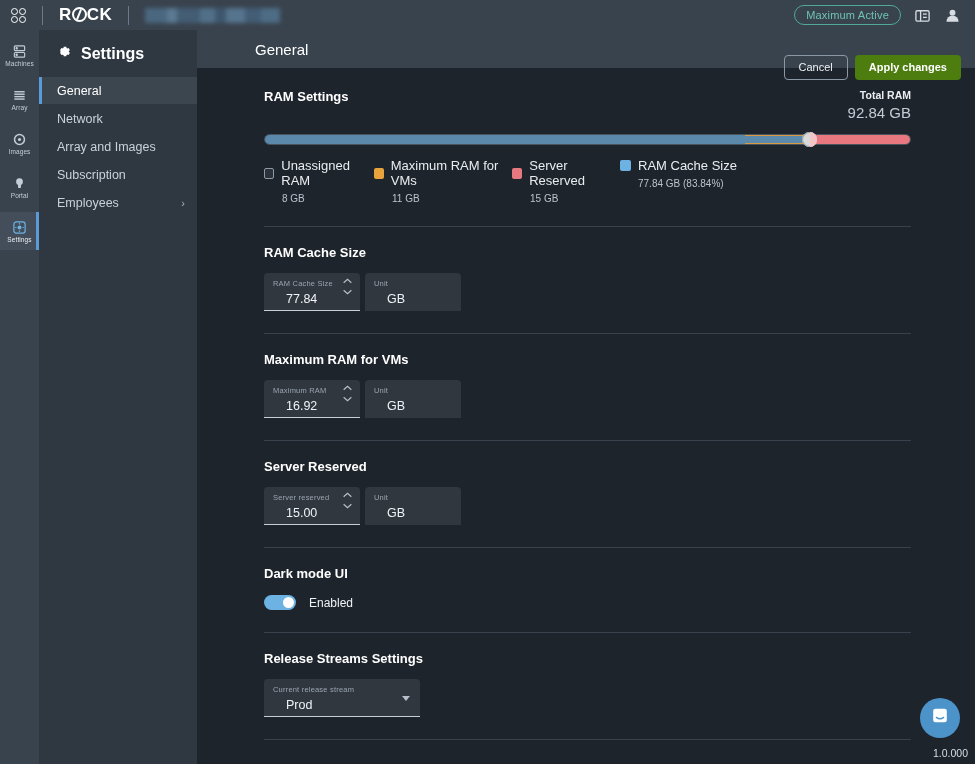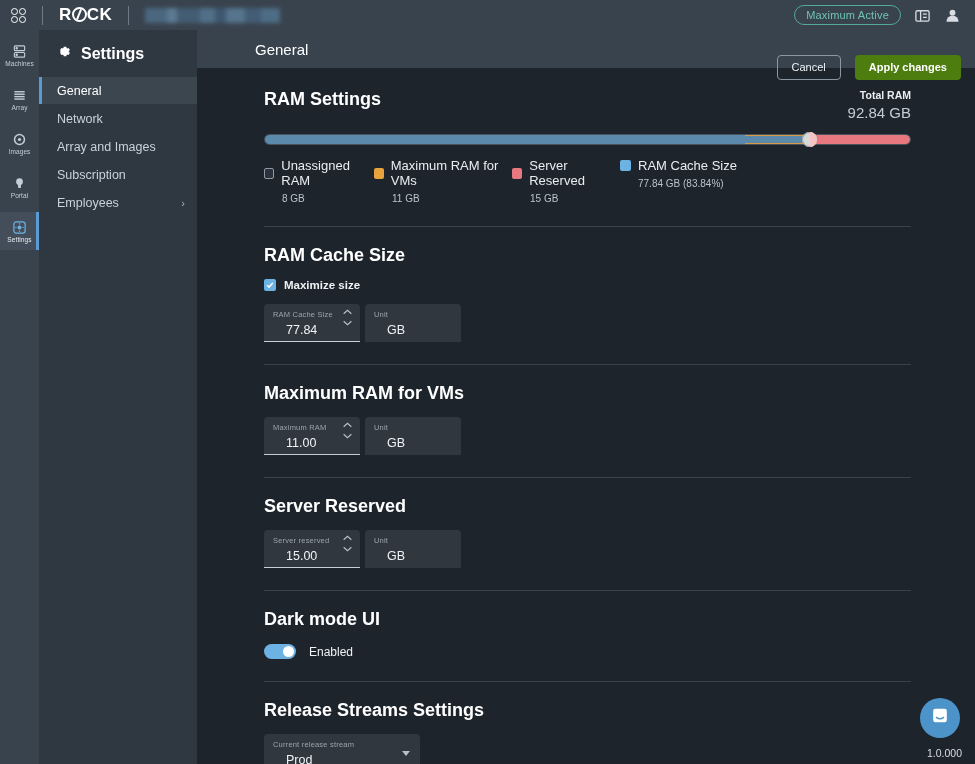--- a/index.html
+++ b/index.html
@@ -103,31 +103,31 @@
   
   .content {
     position: absolute; left: 197px; top: 30px; width: 778px; height: 734px;
     background: #1e242c;
   }
   .content-head {
     height: 38px; background: #39434e; display: flex; align-items: center;
     padding: 0 14px 0 58px;
   }
   .page-title { font-size: 15px; color: #fff; font-weight: normal; }
-  .head-actions { margin-left: auto; display: flex; gap: 14px; margin-top: 36px; }
+  .head-actions { margin-left: auto; display: flex; gap: 7px; margin-top: 36px; }
   .btn {
     font-family: "Liberation Sans", sans-serif;
     font-size: 11px; border-radius: 4px; padding: 6px 14px; cursor: pointer;
     border: none; line-height: 1;
   }
   .btn-outline { background: transparent; border: 1px solid #8a97a4; color: #eef2f5; }
   .btn-primary { background: #4d7c0f; color: #ffffff; font-weight: bold; }
 
   .panel { padding: 0 64px 0 67px; }
-  .sec-title { font-size: 18px; color: #ffffff; font-weight: bold; }
+  .sec-title { font-size: 13px; color: #ffffff; font-weight: bold; }
 
   
   .ram-head { display: flex; align-items: flex-start; padding-top: 21px; }
   .total-ram { margin-left: auto; text-align: right; }
   .total-ram .tr-label { font-size: 10.5px; color: #e9edf1; font-weight: bold; }
   .total-ram .tr-value { font-size: 15px; color: #c3ccd5; margin-top: 3px; margin-left: 26px; }
 
   .slider-wrap { position: relative; height: 11px; margin-top: 13px; }
   .track {
     position: absolute; left: 0; right: 0; top: 0; height: 11px;
@@ -204,21 +204,21 @@
     border-right: 4px solid transparent; border-top: 5px solid #b6c0ca;
   }
 
   
   .fab {
     position: absolute; right: 15px; bottom: 26px; width: 40px; height: 40px;
     border-radius: 50%; background: #4b93c9;
     display: flex; align-items: center; justify-content: center;
   }
   .version {
-    position: absolute; right: 13px; bottom: 5px; font-size: 10.5px; color: #d8dee4;
+    position: absolute; right: 7px; bottom: 5px; font-size: 10.5px; color: #d8dee4;
   }
 </style>
 </head>
 <body>
 
 <div class="app">
 
   <div class="topbar">
     <div class="logo-wrap">
       <div class="logo-mark">
@@ -396,28 +396,20 @@
             <span class="legend-name">RAM Cache Size</span>
           </div>
           <div class="legend-val">77.84 GB (83.84%)</div>
         </div>
       </div>
 
       <div class="divider"></div>
 
       <div style="margin-top:18px">
         <div class="sec-title">RAM Cache Size</div>
-        <div class="check-row">
-          <span class="checkbox">
-            <svg viewBox="0 0 12 12" width="10" height="10" fill="none" stroke="#ffffff" stroke-width="1.8">
-              <polyline points="2.5,6.2 4.8,8.5 9.3,3.6"></polyline>
-            </svg>
-          </span>
-          <span class="check-label">Maximize size</span>
-        </div>
         <div class="field-row">
           <div class="field num">
             <div class="field-label">RAM Cache Size</div>
             <div class="field-value">77.84</div>
             <div class="spin">
               <svg viewBox="0 0 12 7" width="11" height="6" fill="none" stroke="#b6c0ca" stroke-width="1.4">
                   <polyline points="1.5,5.5 6,1.5 10.5,5.5"></polyline>
                 </svg>
               <svg viewBox="0 0 12 7" width="11" height="6" fill="none" stroke="#b6c0ca" stroke-width="1.4">
                   <polyline points="1.5,1.5 6,5.5 10.5,1.5"></polyline>
@@ -431,21 +423,21 @@
         </div>
       </div>
 
       <div class="divider"></div>
 
       <div style="margin-top:18px">
         <div class="sec-title">Maximum RAM for VMs</div>
         <div class="field-row">
           <div class="field num">
             <div class="field-label">Maximum RAM</div>
-            <div class="field-value">11.00</div>
+            <div class="field-value">16.92</div>
             <div class="spin">
               <svg viewBox="0 0 12 7" width="11" height="6" fill="none" stroke="#b6c0ca" stroke-width="1.4">
                   <polyline points="1.5,5.5 6,1.5 10.5,5.5"></polyline>
                 </svg>
               <svg viewBox="0 0 12 7" width="11" height="6" fill="none" stroke="#b6c0ca" stroke-width="1.4">
                   <polyline points="1.5,1.5 6,5.5 10.5,1.5"></polyline>
                 </svg>
             </div>
           </div>
           <div class="field unit">

